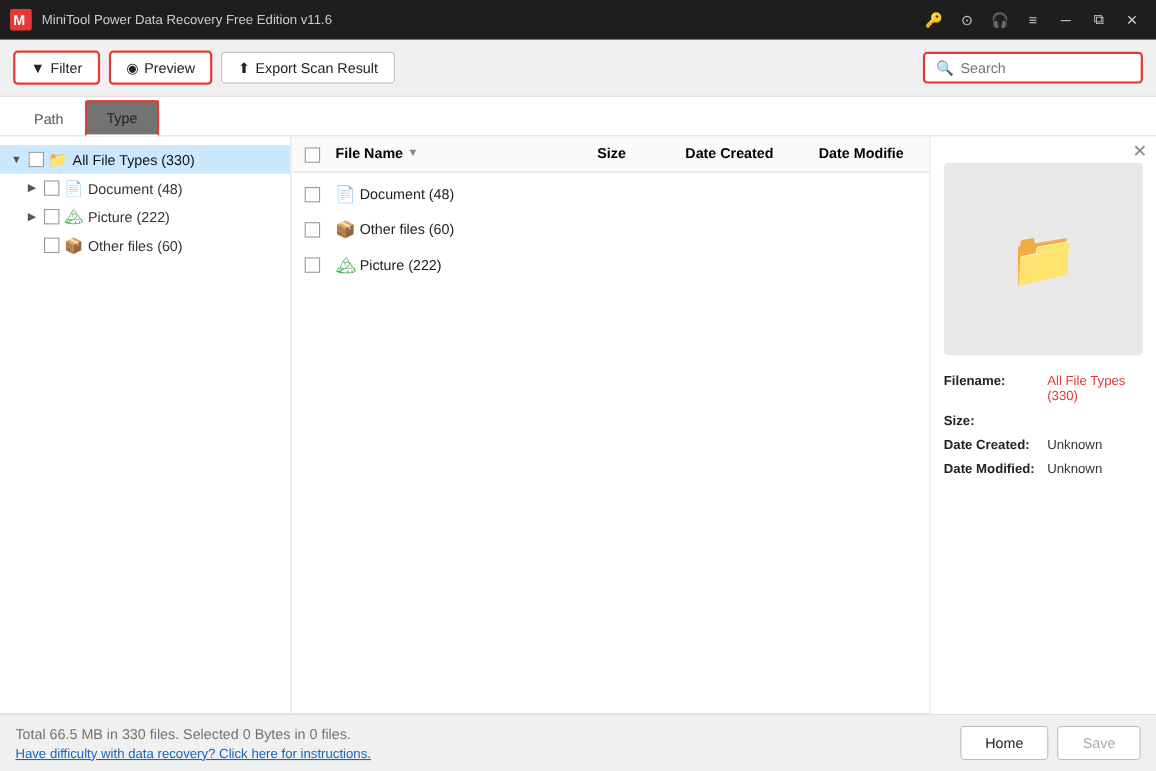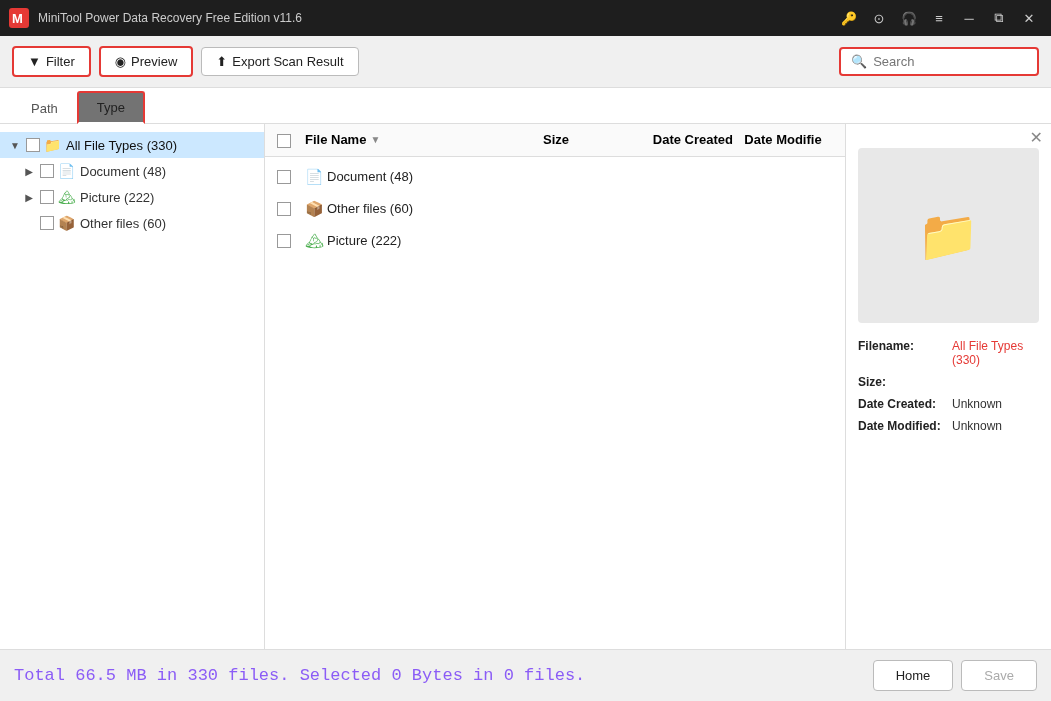--- a/index.html
+++ b/index.html
@@ -216,21 +216,21 @@
       padding: 8px 12px;
       border-bottom: 1px solid #ddd;
       background: #fafafa;
       font-weight: 700;
       font-size: 13px;
       gap: 0;
     }
     .col-check { width: 28px; flex-shrink: 0; }
     .col-name { flex: 1; display: flex; align-items: center; gap: 4px; }
     .col-size { width: 80px; text-align: left; }
-    .col-created { width: 110px; text-align: right; }
+    .col-created { width: 110px; text-align: left; }
     .col-modified { width: 100px; text-align: center; }
     .sort-arrow { font-size: 10px; color: #888; }
 
     #file-list {
       flex: 1;
       overflow-y: auto;
       padding: 4px 0;
     }
     .file-row {
       display: flex;
@@ -307,23 +307,22 @@
       height: 52px;
       display: flex;
       align-items: center;
       padding: 0 14px;
       border-top: 1px solid #ddd;
       flex-shrink: 0;
       gap: 8px;
     }
     #status-text {
       flex: 1;
-      font-size: 17px;
-      color: #8b5cf6;
-      font-family: Liberation Mono, monospace;
+      font-size: 13px;
+      color: #737373;
     }
     #status-link {
       font-size: 12px;
       color: #1565C0;
       text-decoration: underline;
       cursor: pointer;
     }
     .status-left {
       flex: 1;
       display: flex;
@@ -519,16 +518,17 @@
         </div>
       </div>
     </div>
 
   </div>
 </div>
 
 <div id="status-bar">
   <div class="status-left">
     <div id="status-text">Total 66.5 MB in 330 files.  Selected 0 Bytes in 0 files.</div>
+    <div id="status-link">Have difficulty with data recovery? Click here for instructions.</div>
   </div>
   <button class="action-btn">Home</button>
   <button class="action-btn disabled">Save</button>
 </div>
 
 </body></html>

